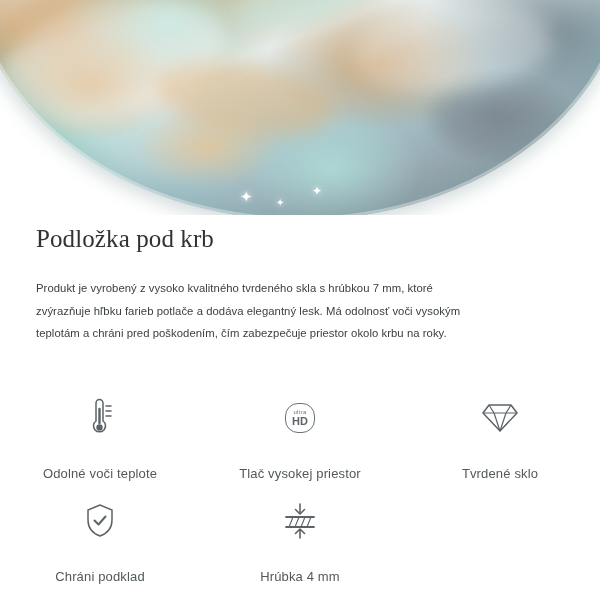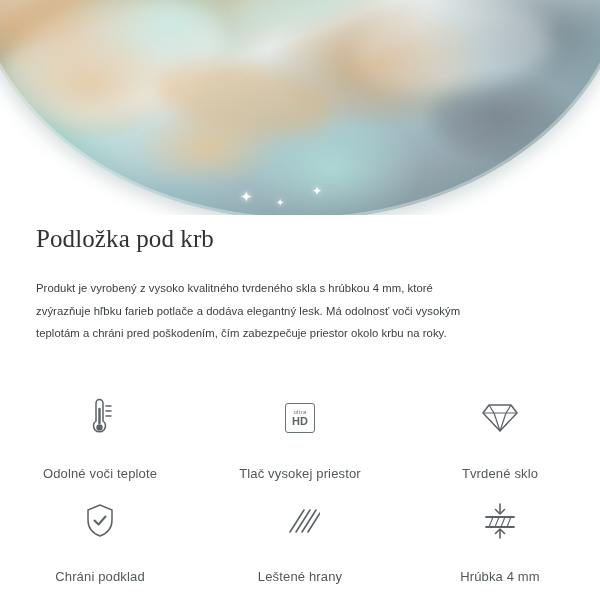--- a/index.html
+++ b/index.html
@@ -77,21 +77,21 @@
   .feature { display:flex; flex-direction:column; align-items:center; }
   .feat-icon {
     height:52px; display:flex; align-items:center; justify-content:center;
     color:#5c6366;
   }
   .feat-label {
     margin-top:22px; font-size:13px; color:#52585b; text-align:center;
     letter-spacing:.15px;
   }
   .ultrahd {
-    width:30px; height:30px; border:1.6px solid #6b7275; border-radius:3px;
+    width:30px; height:30px; border:1.6px solid #6b7275; border-radius:13px;
     display:flex; flex-direction:column; align-items:center; justify-content:center;
     line-height:1;
   }
   .ultrahd .u1 { font-size:6px; letter-spacing:.3px; color:#6b7275; }
   .ultrahd .u2 { font-size:11px; font-weight:bold; color:#5c6366; margin-top:1px; }
 </style>
 </head>
 <body>
 
 <div class="page">
@@ -106,21 +106,21 @@
     </div>
     <span class="sparkle s1">✦</span>
     <span class="sparkle s2">✦</span>
     <span class="sparkle s3">✦</span>
   </div>
 
   <div class="content">
     <h1 class="headline">
       <span>Podložka pod krb</span>
     </h1>
-    <p class="para">Produkt je vyrobený z vysoko kvalitného tvrdeného skla s hrúbkou 4 mm, ktoré zvýrazňuje hľbku farieb potlače a dodáva elegantný lesk. Má odolnosť voči vysokým teplotám a chráni pred poškodením, čím zabezpečuje priestor okolo krbu na roky.</p>
+    <p class="para">Produkt je vyrobený z vysoko kvalitného tvrdeného skla s hrúbkou 7 mm, ktoré zvýrazňuje hľbku farieb potlače a dodáva elegantný lesk. Má odolnosť voči vysokým teplotám a chráni pred poškodením, čím zabezpečuje priestor okolo krbu na roky.</p>
   </div>
 
   <div class="features">
 
     <div class="feature">
       <div class="feat-icon">
         <svg width="34" height="40" viewBox="0 0 34 40" fill="none" stroke="#5c6366" stroke-width="1.5">
           <path d="M13 5a3.5 3.5 0 0 1 7 0v18a6 6 0 1 1-7 0z"></path>
           <path d="M16.5 11v14" stroke-width="2.4" stroke-linecap="round"></path>
           <circle cx="16.5" cy="29.5" r="3.2" fill="#5c6366" stroke="none"></circle>
@@ -153,31 +153,20 @@
     <div class="feature">
       <div class="feat-icon">
         <svg width="34" height="40" viewBox="0 0 34 40" fill="none" stroke="#5c6366" stroke-width="1.5">
           <path d="M17 4 5 9v10c0 8 5 13.5 12 16 7-2.5 12-8 12-16V9z"></path>
           <path d="M11.5 19.5l4 4 7-8" stroke-width="2" stroke-linecap="round" stroke-linejoin="round"></path>
         </svg>
       </div>
       <div class="feat-label">Chráni podklad</div>
     </div>
 
-    <div class="feature">
-      <div class="feat-icon">
-        <svg width="40" height="34" viewBox="0 0 40 34" fill="none" stroke="#5c6366" stroke-width="1.6" stroke-linecap="round">
-          <path d="M10 28 L24 6"></path>
-          <path d="M16 28 L30 6"></path>
-          <path d="M22 28 L36 6"></path>
-          <path d="M28 28 L40 9"></path>
-        </svg>
-      </div>
-      <div class="feat-label">Leštené hrany</div>
-    </div>
 
     <div class="feature">
       <div class="feat-icon">
         <svg width="40" height="38" viewBox="0 0 40 38" fill="none" stroke="#5c6366" stroke-width="1.5" stroke-linecap="round">
           <path d="M20 2v9" stroke-width="1.6"></path>
           <path d="M15.5 7.5 20 12l4.5-4.5" stroke-width="1.6" stroke-linejoin="round"></path>
           <path d="M6 15h28" stroke-width="1.8"></path>
           <path d="M6 25h28" stroke-width="1.8"></path>
           <path d="M9 25l4-10M15 25l4-10M21 25l4-10M27 25l4-10" stroke-width="1.1"></path>
           <path d="M20 28v8" stroke-width="1.6"></path>

